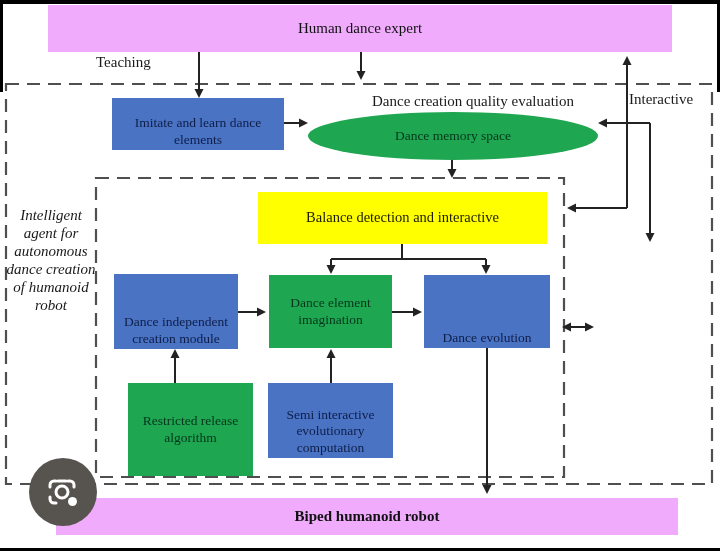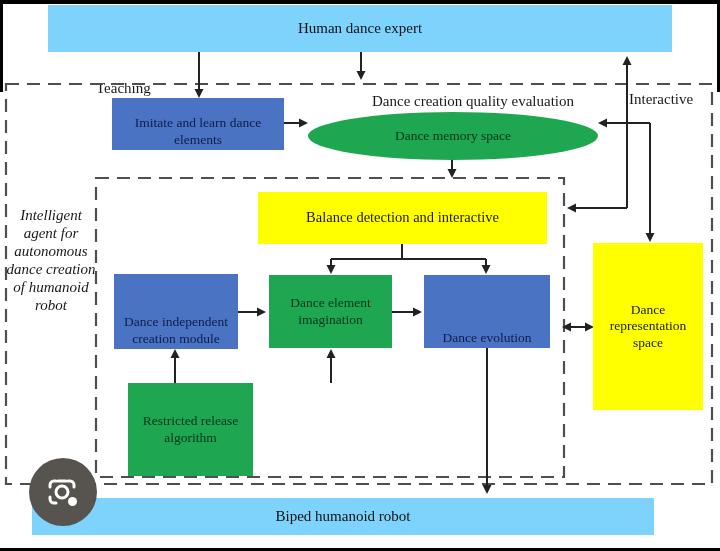--- a/index.html
+++ b/index.html
@@ -7,21 +7,21 @@
     position:relative;
     width:720px;height:551px;
     background:#ffffff;
     overflow:hidden;
     font-family:"Liberation Serif","DejaVu Serif",serif;
     color:#1a1a1a;
   }
   .edge{position:absolute;background:#000;}
   .bar{
     position:absolute;
-    background:#7dd3fc;
+    background:#f0abfc;
     display:flex;align-items:center;justify-content:center;
     font-size:15px;color:#111111;
   }
   .node{
     position:absolute;
     display:flex;align-items:center;justify-content:center;
     text-align:center;
     font-size:13.5px;line-height:1.22;
     padding:2px 4px;box-sizing:border-box;
   }
@@ -50,25 +50,25 @@
 <div class="canvas">
 
   <div class="edge" style="left:0;top:0;width:720px;height:4px;"></div>
   <div class="edge" style="left:0;top:548px;width:720px;height:3px;"></div>
   <div class="edge" style="left:0;top:0;width:3px;height:92px;"></div>
   <div class="edge" style="left:717px;top:0;width:3px;height:92px;"></div>
 
   <div class="bar" style="left:48px;top:5px;width:624px;height:47px;">
     <span>Human dance expert</span>
   </div>
-  <div class="bar" style="left:32px;top:498px;width:622px;height:37px;">
+  <div class="bar" style="left:56px;top:498px;width:622px;height:37px;font-weight:bold;">
     <span>Biped humanoid robot</span>
   </div>
 
-  <div class="lbl" style="left:96px;top:54px;margin-top:26px;">Teaching</div>
+  <div class="lbl" style="left:96px;top:54px;">Teaching</div>
   <div class="lbl" style="left:372px;top:61px;margin-top:32px;">Dance creation quality evaluation</div>
   <div class="lbl" style="left:629px;top:91px;">Interactive</div>
   <div class="side-lbl">Intelligent agent for autonomous dance creation of humanoid robot</div>
 
   <svg class="connectors" width="720" height="551" viewBox="0 0 720 551">
 
     <rect x="6" y="84" width="706" height="400" fill="none" stroke="#4f4f4f" stroke-width="2.2" stroke-dasharray="13 8"></rect>
     <rect x="96" y="178" width="468" height="299" fill="none" stroke="#4f4f4f" stroke-width="2.2" stroke-dasharray="13 8"></rect>
 
     <g stroke="#222222" stroke-width="2" fill="#222222">
@@ -141,28 +141,28 @@
   </div>
 
   <div class="node green" style="left:269px;top:275px;width:123px;height:73px;">
     <span>Dance element imagination</span>
   </div>
 
   <div class="node blue" style="left:424px;top:275px;width:126px;height:73px;">
     <span>Dance evolution</span>
   </div>
 
-  <div class="node yellow" style="left:593px;top:243px;width:110px;height:167px;">
-    <span>Dance representation space</span>
-  </div>
 
   <div class="node green" style="left:128px;top:383px;width:125px;height:93px;justify-content:center;">
     <span>Restricted release algorithm</span>
   </div>
 
+  <div class="node blue" style="left:268px;top:383px;width:125px;height:75px;">
+    <span>Semi interactive evolutionary computation</span>
+  </div>
 
   <button class="lens-btn">
     <svg width="40" height="40" viewBox="0 0 40 40">
       <path d="M13 9 h-2 a4 4 0 0 0 -4 4 v2" fill="none" stroke="#ffffff" stroke-width="3" stroke-linecap="round"></path>
       <path d="M7 25 v2 a4 4 0 0 0 4 4 h2" fill="none" stroke="#ffffff" stroke-width="3" stroke-linecap="round"></path>
       <path d="M25 9 h2 a4 4 0 0 1 4 4 v2" fill="none" stroke="#ffffff" stroke-width="3" stroke-linecap="round"></path>
       <path d="M15 9 h8" fill="none" stroke="#ffffff" stroke-width="3" stroke-linecap="round"></path>
       <circle cx="19" cy="20" r="6" fill="none" stroke="#ffffff" stroke-width="3"></circle>
       <circle cx="29.5" cy="29.5" r="4.5" fill="#ffffff"></circle>
     </svg>

